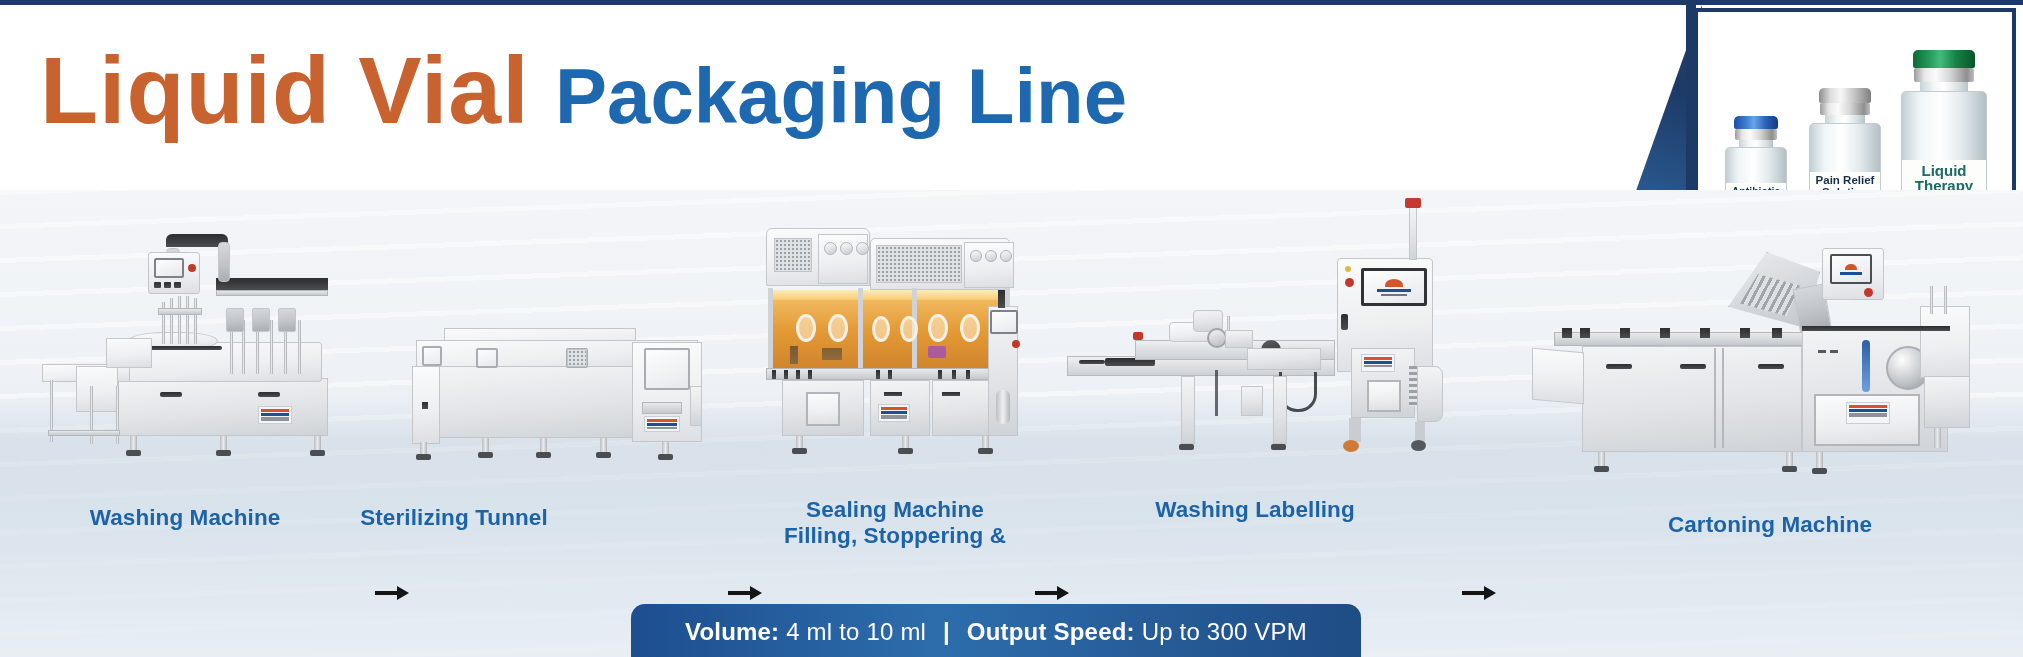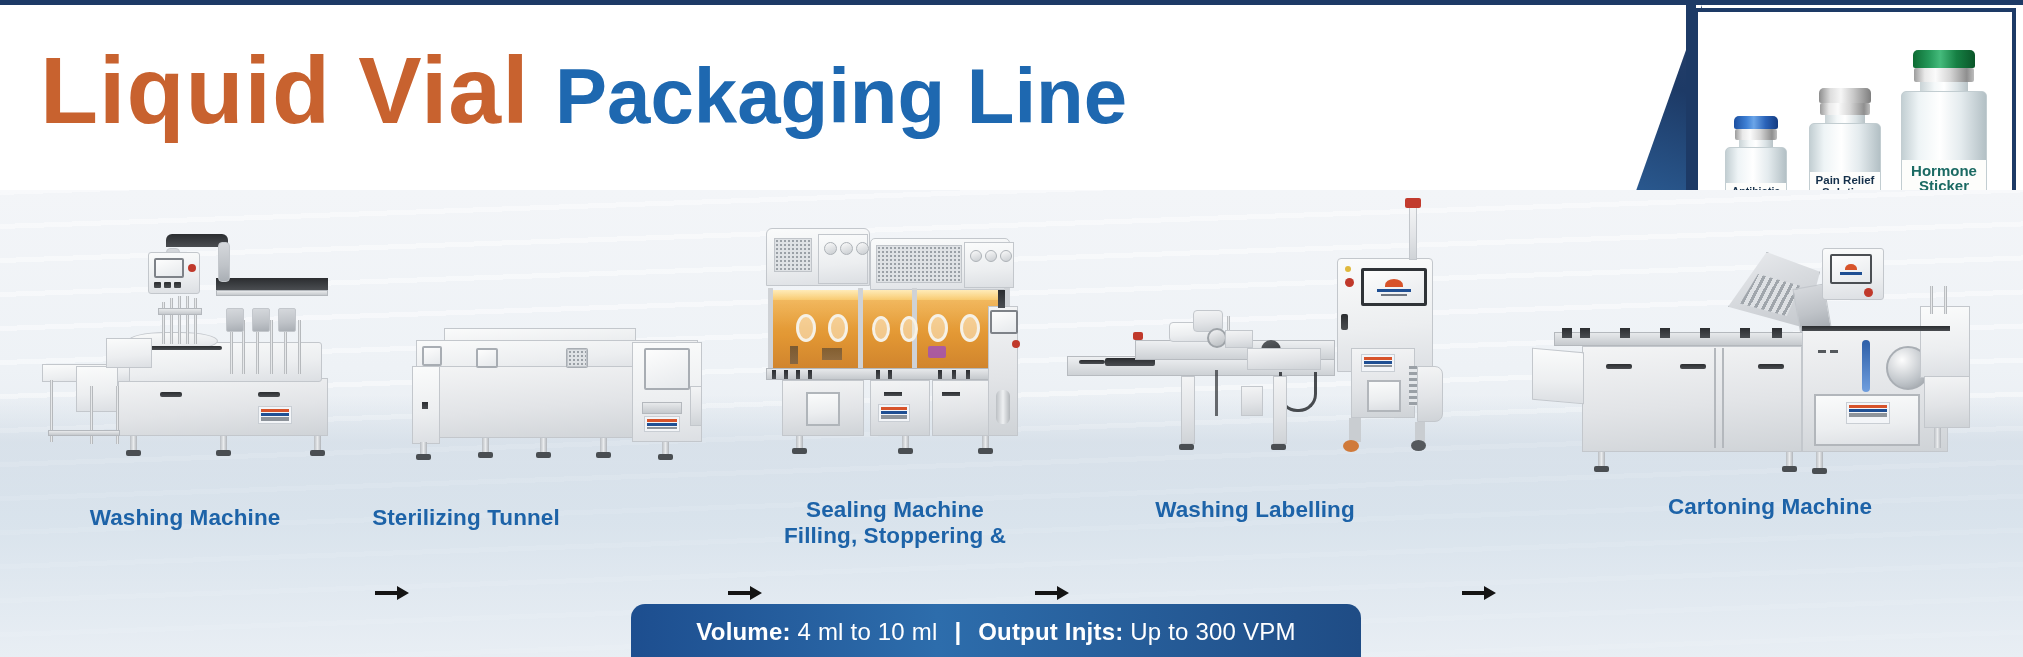--- a/index.html
+++ b/index.html
@@ -297,22 +297,22 @@
           </div>
         </div>
       </div>
 
       <div class="vial" id="vial-hormone">
         <div class="cap"></div>
         <div class="collar"></div>
         <div class="neck"></div>
         <div class="body">
           <div class="label">
-            <div class="lbl-name">Hormone</div>
-            <div class="lbl-name">Sticker</div>
+            <div class="lbl-name">Liquid</div>
+            <div class="lbl-name">Therapy</div>
             <div class="lbl-strip s1">100 mg/ 10 ml</div>
             <div class="lbl-fine">Injts talde Suspension</div>
 
           </div>
         </div>
       </div>
 
     </div>
   </div>
 
@@ -422,21 +422,21 @@
           <div class="leg" style="left:130px;top:248px;height:16px;"></div>
           <div class="leg" style="left:190px;top:248px;height:16px;"></div>
           <div class="leg" style="left:252px;top:252px;height:14px;"></div>
           <div class="foot" style="left:6px;top:264px;"></div>
           <div class="foot" style="left:68px;top:262px;"></div>
           <div class="foot" style="left:126px;top:262px;"></div>
           <div class="foot" style="left:186px;top:262px;"></div>
           <div class="foot" style="left:248px;top:264px;"></div>
         </div>
       </div>
-      <div class="caption" style="left:296px;top:315px;width:340px;">
+      <div class="caption" style="left:284px;top:315px;width:340px;">
         <div>Sterilizing Tunnel</div>
       </div>
 
       <div class="arrow" style="left:728px;">
         <svg viewBox="0 0 34 20" width="34" height="20" aria-hidden="true">
             <path d="M0 8h22V3l12 7-12 7v-5H0z" fill="#141414"></path>
           </svg>
       </div>
 
       <div class="cell" style="left:760px;width:270px;">
@@ -649,30 +649,30 @@
 
           <div class="leg" style="left:88px;top:262px;height:16px;"></div>
           <div class="leg" style="left:276px;top:262px;height:16px;"></div>
           <div class="leg" style="left:306px;top:262px;height:18px;"></div>
           <div class="leg" style="left:424px;top:238px;height:20px;"></div>
           <div class="foot" style="left:84px;top:276px;"></div>
           <div class="foot" style="left:272px;top:276px;"></div>
           <div class="foot" style="left:302px;top:278px;"></div>
         </div>
       </div>
-      <div class="caption" style="left:1570px;top:304px;width:400px;">
+      <div class="caption" style="left:1570px;top:322px;width:400px;">
         <div>Cartoning Machine</div>
       </div>
 
     </div>
   </div>
 
   <div class="spec">
     <div class="s-txt">
       <span class="s-b">Volume:</span>
       <span>4 ml to 10 ml</span>
       <span class="s-sep">|</span>
-      <span class="s-b">Output Injts:</span>
+      <span class="s-b">Output Speed:</span>
       <span>Up to 300 VPM</span>
     </div>
   </div>
 
 </div>
 
 </body></html>

